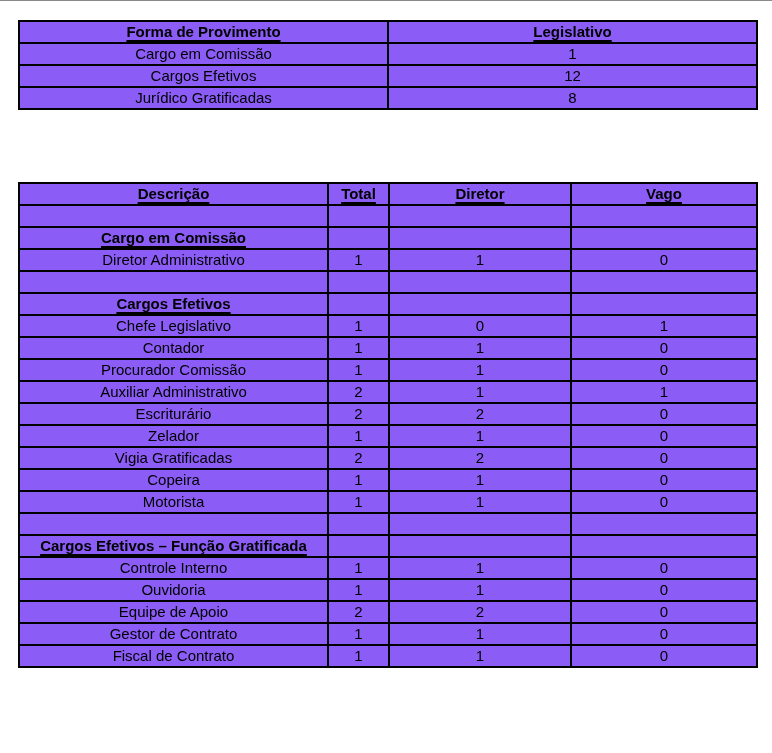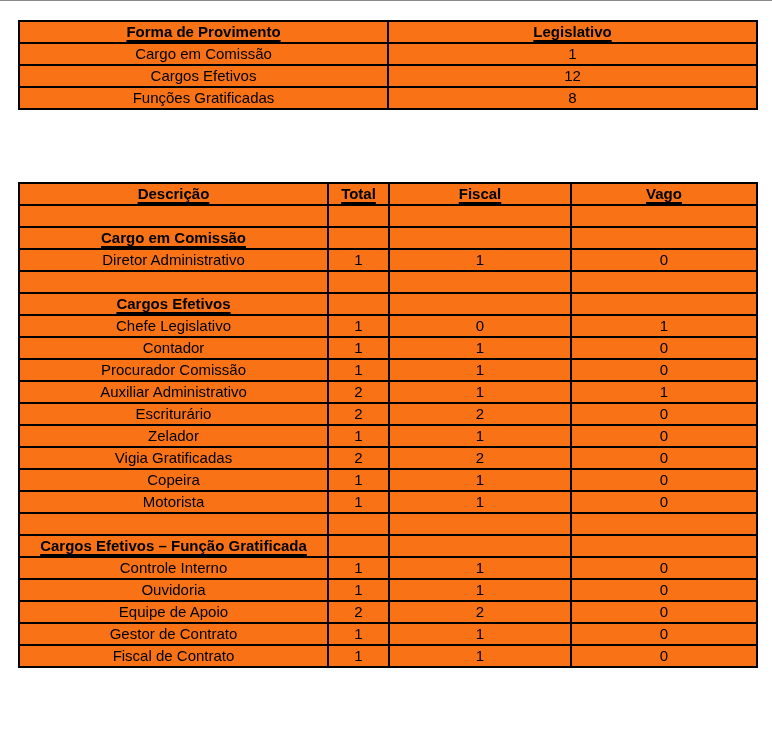--- a/index.html
+++ b/index.html
@@ -18,21 +18,21 @@
   .top-rule {
     position: absolute;
     top: 0; left: 0;
     width: 772px; height: 1px;
     background: #8a8a8a;
   }
   table {
     position: absolute;
     border-collapse: collapse;
     table-layout: fixed;
-    background: #f97316;
+    background: #8b5cf6;
   }
   #summary-table { left: 18px; top: 20px; width: 738px; }
   #detail-table  { left: 18px; top: 158px; width: 738px; margin-top: 24px; }
   td, th {
     border: 2px solid #000000;
     height: 22px;
     padding: 0 2px;
     text-align: center;
     vertical-align: middle;
     font-size: 15px;
@@ -68,38 +68,38 @@
     <tbody>
         <tr>
           <td>Cargo em Comissão</td>
           <td>1</td>
         </tr>
         <tr>
           <td>Cargos Efetivos</td>
           <td>12</td>
         </tr>
         <tr>
-          <td>Funções Gratificadas</td>
+          <td>Jurídico Gratificadas</td>
           <td>8</td>
         </tr>
       </tbody>
   </table>
 
   <table id="detail-table">
     <colgroup>
       <col style="width:309px">
       <col style="width:61px">
       <col style="width:182px">
       <col style="width:186px">
     </colgroup>
     <thead>
       <tr>
         <th>Descrição</th>
         <th>Total</th>
-        <th>Fiscal</th>
+        <th>Diretor</th>
         <th>Vago</th>
       </tr>
     </thead>
     <tbody>
         <tr>
           <td></td>
           <td></td>
           <td></td>
           <td></td>
         </tr>

